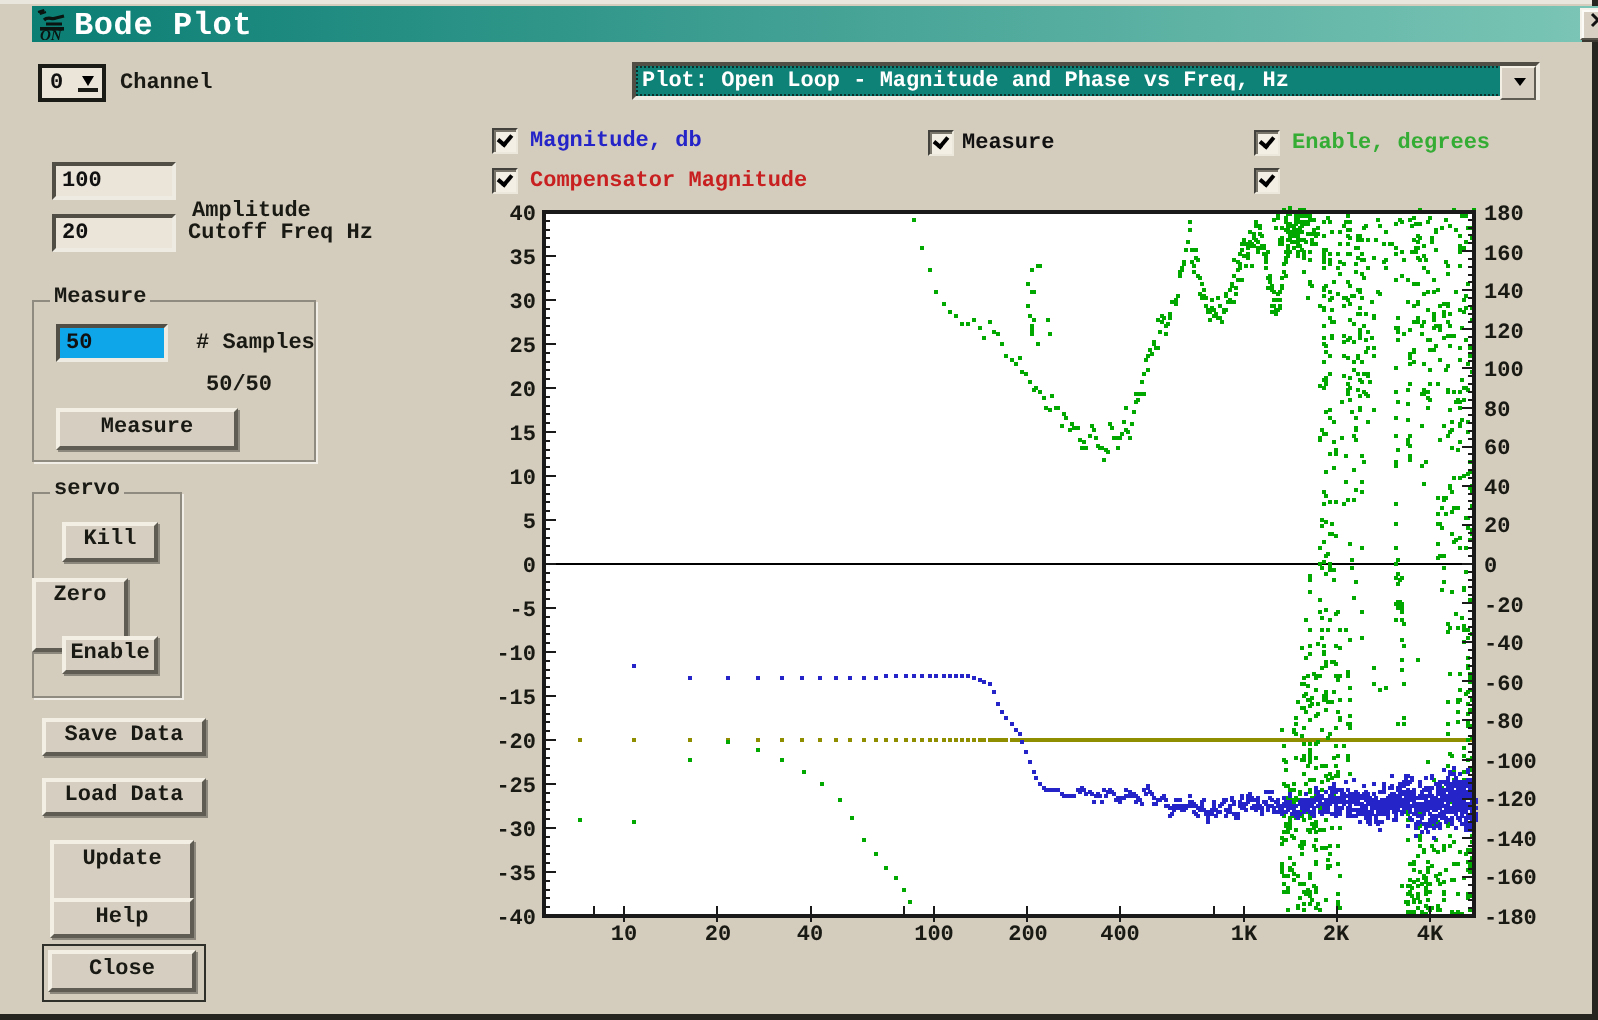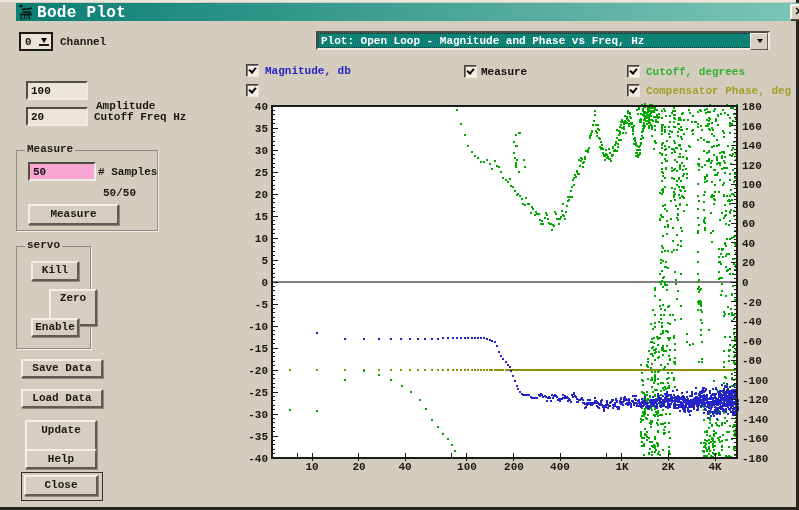--- a/index.html
+++ b/index.html
@@ -50,54 +50,54 @@
 <div class="lbl" style="left:60px;top:36px">Channel</div>
 
 <div class="ent" style="left:26px;top:81px;width:62px;height:19px">100</div>
 <div class="lbl" style="left:96px;top:100px">Amplitude</div>
 <div class="ent" style="left:26px;top:107px;width:62px;height:19px">20</div>
 <div class="lbl" style="left:94px;top:111px">Cutoff Freq Hz</div>
 
 <div class="grp" style="left:16px;top:150px;width:142px;height:81px">
       <span>Measure</span>
     </div>
-<div class="ent" style="left:28px;top:162px;width:68px;height:19px;background:#f9a8d4">50</div>
+<div class="ent" style="left:28px;top:162px;width:56px;height:19px;background:#0ea5e9">50</div>
 <div class="lbl" style="left:98px;top:166px"># Samples</div>
 <div class="lbl" style="left:103px;top:187px">50/50</div>
 <div class="btn" style="left:28px;top:204px;width:91px;height:21px;line-height:17px">Measure</div>
 
 <div class="grp" style="left:16px;top:246px;width:75px;height:103px">
       <span>servo</span>
     </div>
 <div class="btn" style="left:31px;top:261px;width:48px;height:20px;line-height:15px">Kill</div>
-<div class="btn" style="left:49px;top:289px;width:48px;height:37px;line-height:15px">Zero</div>
+<div class="btn" style="left:16px;top:289px;width:48px;height:37px;line-height:15px">Zero</div>
 <div class="btn" style="left:31px;top:318px;width:48px;height:19px;line-height:15px">Enable</div>
 
 <div class="btn" style="left:21px;top:359px;width:82px;height:19px;line-height:15px">Save Data</div>
 <div class="btn" style="left:21px;top:389px;width:82px;height:19px;line-height:15px">Load Data</div>
 <div class="btn" style="left:25px;top:420px;width:72px;height:36px;line-height:16px">Update</div>
 <div class="btn" style="left:25px;top:449px;width:72px;height:20px;line-height:16px">Help</div>
 <div style="position:absolute;left:21px;top:472px;width:80px;height:27px;border:1px solid #30302a"></div>
 <div class="btn" style="left:24px;top:475px;width:74px;height:21px;line-height:17px">Close</div>
 
 <div class="ent" style="left:316px;top:31px;width:454px;height:19px;background:#0e8276;color:#fff;padding:0">
  <div style="position:absolute;left:0;top:0;right:17px;bottom:0;border:1px dotted #09302b;padding:1px 0 10px 2px">Plot: Open Loop - Magnitude and Phase vs Freq, Hz</div>
  <div style="position:absolute;right:0;top:0;width:16px;height:15px;background:#d6cec1;border:1px solid;border-color:#f3efe5 #5f5c53 #5f5c53 #f3efe5"></div>
  <div style="position:absolute;right:5px;top:6px;width:0;height:0;border:3px solid transparent;border-top:4px solid #000"></div>
 </div>
 
 <div class="cb" style="left:246px;top:64px"></div>
 <div class="lbl" style="left:265px;top:65px;color:#2424c8">Magnitude, db</div>
 <div class="cb" style="left:246px;top:84px"></div>
+<div class="lbl" style="left:265px;top:85px;color:#c82020">Compensator Magnitude</div>
 <div class="cb" style="left:464px;top:65px"></div>
 <div class="lbl" style="left:481px;top:66px;color:#111">Measure</div>
 <div class="cb" style="left:627px;top:65px"></div>
-<div class="lbl" style="left:646px;top:66px;color:#35ad35">Cutoff, degrees</div>
+<div class="lbl" style="left:646px;top:66px;color:#35ad35">Enable, degrees</div>
 <div class="cb" style="left:627px;top:84px"></div>
-<div class="lbl" style="left:646px;top:85px;color:#a3a029">Compensator Phase, deg</div>
 
 <svg width="799" height="510" style="position:absolute;left:0;top:0">
 <rect x="272" y="106" width="465" height="352" fill="#ffffff" stroke="none"></rect>
 <path d="M272 282H737" stroke="#000000" stroke-width="1"></path>
 <path d="M289 370h2M316 370h2M344 370h2M363 370h2M378 370h2M390 370h2M400 370h2M409 370h2M417 370h2M424 370h2M431 370h2M437 370h2M442 370h2M447 370h2M452 370h2M456 370h2M460 370h2M464 370h2M467 370h2M471 370h2M474 370h2M477 370h2M480 370h2M483 370h2M486 370h2M489 370h2M491 370h2M494 370h2M496 370h2M498 370h2M500 370h2M502 370h2M505 370h2M507 370h2M509 370h2" stroke="#8e8e00" stroke-width="2" fill="none"></path>
 <path d="M510 370H737" stroke="#8e8e00" stroke-width="2"></path>
 <path d="M289 410h2M316 411h2M344 380h2M363 371h2M378 375h2M390 380h2M401 386h2M410 392h2M419 400h2M425 409h2M431 420h2M437 427h2M442 434h2M447 439h2M451 445h2M454 451h2M456 110h2M460 124h2M464 135h2M467 146h2M471 152h2M474 156h2M477 158h2M480 162h2M483 162h2M486 160h2M489 164h2M491 169h2M494 161h2M496 166h2M498 167h2M500 172h2M502 178h2M505 180h2M507 182h2M509 179h2M510 186h2M512 187h2M514 191h2M516 195h2M517 194h2M519 196h2M521 199h2M522 204h2M524 205h2M525 198h2M527 204h2M528 204h2M530 213h2M531 207h2M532 209h2M534 215h2M535 212h2M536 214h2M538 214h2M539 220h2M540 224h2M541 221h2M542 224h2M544 218h2M545 213h2M546 215h2M547 219h2M548 223h2M549 224h2M550 224h2M551 230h2M552 225h2M553 226h2M554 212h2M555 214h2M556 219h2M557 219h2M558 224h2M559 219h2M560 217h2M561 211h2M562 215h2M562 204h2M563 216h2M564 219h2M565 212h2M566 206h2M567 201h2M567 197h2M568 200h2M569 197h2M570 191h2M571 187h2M571 197h2M572 180h2M573 185h2M573 178h2M574 175h2M575 177h2M576 172h2M576 171h2M577 174h2M578 174h2M578 160h2M579 166h2M580 158h2M580 161h2M581 159h2M582 167h2M582 163h2M583 162h2M584 159h2M584 157h2M585 151h2M586 151h2M586 151h2M587 152h2M587 150h2M588 148h2M589 138h2M589 136h2M590 134h2M590 135h2M591 132h2M591 131h2M592 125h2M592 125h2M593 121h2M594 111h2M594 115h2M595 125h2M595 131h2M596 133h2M596 136h2M597 129h2M597 125h2M598 138h2M598 130h2M599 139h2M599 147h2M600 149h2M600 142h2M601 148h2M601 145h2M602 149h2M602 153h2M603 156h2M603 155h2M604 160h2M604 156h2M605 150h2M605 154h2M605 155h2M606 158h2M606 155h2M607 157h2M607 158h2M608 159h2M608 149h2M609 159h2M609 159h2M609 153h2M610 161h2M610 161h2M611 155h2M611 156h2M612 147h2M612 155h2M612 148h2M613 151h2M613 151h2M614 151h2M614 150h2M614 145h2M615 143h2M615 142h2M616 130h2M616 151h2M616 138h2M617 147h2M617 144h2M618 140h2M618 135h2M618 131h2M619 132h2M619 134h2M619 127h2M620 140h2M620 125h2M620 122h2M621 128h2M621 120h2M622 122h2M622 133h2M622 128h2M623 129h2M623 127h2M623 124h2M624 116h2M624 122h2M624 121h2M625 123h2M625 133h2M625 122h2M626 123h2M626 117h2M626 119h2M627 113h2M627 120h2M627 111h2M628 126h2M628 121h2M628 124h2M629 114h2M629 117h2M629 113h2M630 118h2M630 124h2M630 123h2M631 127h2M631 124h2M631 123h2M632 129h2M632 128h2M632 131h2M632 134h2M633 126h2M633 139h2M633 144h2M634 138h2M634 141h2M634 140h2M635 145h2M635 143h2M635 153h2M635 156h2M636 153h2M636 150h2M636 146h2M637 155h2M637 157h2M637 157h2M637 150h2M638 155h2M638 155h2M638 147h2M639 153h2M639 150h2M639 154h2M639 146h2M640 144h2M640 139h2M640 139h2M640 143h2M641 136h2M641 132h2M641 132h2M642 138h2M642 129h2M642 131h2M642 126h2M643 126h2M643 128h2M643 125h2M643 123h2M644 126h2M644 120h2M644 118h2M644 112h2M645 118h2M645 117h2M645 113h2M645 116h2M646 117h2M646 116h2M646 118h2M646 113h2M647 112h2M647 110h2M647 111h2M647 111h2M648 119h2M648 111h2M648 110h2M648 115h2M649 114h2M649 105h2M649 108h2M649 108h2M650 107h2M650 113h2M650 111h2M650 107h2M650 105h2M651 105h2M651 108h2M515 135h2M514 158h2M524 167h2M519 133h2M513 142h2M516 146h2M523 160h2M515 163h2M518 172h2M515 166h2M518 133h2M515 167h2M515 146h2M513 153h2M515 164h2M516 160h2M643 116h2M643 106h2M654 117h2M656 116h2M640 120h2M654 117h2M644 117h2M638 109h2M644 104h2M640 122h2M655 117h2M654 109h2M646 113h2M640 119h2M655 120h2M644 107h2M648 109h2M652 111h2M641 105h2M658 117h2M647 110h2M643 107h2M645 121h2M643 113h2M646 116h2M640 106h2M642 109h2M651 120h2M653 108h2M657 122h2M647 121h2M639 120h2M656 110h2M646 124h2M653 112h2M653 117h2M646 115h2M636 110h2M648 117h2M640 120h2M652 121h2M642 115h2M652 112h2M655 106h2M639 122h2M638 108h2M642 111h2M654 107h2M647 108h2M637 114h2M648 115h2M641 105h2M640 114h2M655 122h2M657 106h2M641 420h2M641 373h2M641 438h2M642 385h2M640 422h2M640 436h2M642 393h2M642 381h2M641 380h2M640 434h2M641 446h2M640 419h2M641 442h2M640 365h2M642 412h2M641 408h2M640 434h2M642 413h2M642 420h2M640 432h2M641 392h2M641 373h2M642 393h2M641 416h2M644 411h2M644 412h2M643 393h2M643 438h2M644 434h2M644 409h2M643 399h2M644 395h2M644 414h2M643 445h2M644 409h2M643 446h2M643 402h2M644 402h2M644 401h2M643 415h2M643 445h2M644 429h2M643 444h2M643 438h2M643 416h2M644 435h2M644 398h2M643 455h2M643 120h2M643 120h2M643 120h2M643 114h2M645 435h2M647 359h2M647 415h2M647 379h2M646 365h2M645 400h2M646 440h2M646 432h2M645 408h2M646 419h2M647 367h2M646 408h2M645 418h2M646 366h2M647 407h2M647 409h2M646 395h2M646 401h2M646 437h2M647 399h2M646 392h2M647 362h2M649 123h2M648 128h2M648 121h2M649 107h2M648 123h2M648 126h2M649 120h2M648 128h2M649 423h2M649 396h2M649 442h2M648 438h2M649 397h2M649 402h2M649 449h2M648 453h2M648 454h2M648 400h2M651 387h2M652 392h2M652 447h2M651 455h2M650 427h2M651 410h2M650 406h2M651 380h2M650 408h2M650 380h2M650 421h2M651 354h2M651 442h2M652 329h2M651 422h2M651 342h2M652 356h2M651 446h2M652 397h2M651 372h2M650 342h2M651 339h2M650 424h2M651 378h2M650 354h2M651 421h2M651 342h2M651 402h2M650 324h2M651 452h2M651 380h2M650 368h2M651 364h2M652 347h2M652 310h2M651 348h2M650 116h2M650 125h2M651 129h2M651 127h2M651 126h2M651 136h2M654 380h2M654 380h2M654 381h2M654 416h2M655 412h2M653 445h2M654 378h2M654 353h2M654 437h2M654 315h2M654 448h2M654 390h2M654 415h2M655 349h2M655 352h2M653 415h2M653 350h2M654 290h2M655 399h2M654 323h2M654 288h2M654 376h2M654 407h2M654 395h2M654 350h2M653 343h2M654 446h2M654 396h2M653 406h2M654 327h2M654 403h2M654 409h2M654 452h2M653 338h2M654 296h2M654 375h2M654 372h2M653 383h2M655 450h2M654 439h2M654 130h2M654 110h2M653 106h2M654 142h2M654 126h2M654 141h2M655 143h2M653 149h2M657 379h2M658 452h2M658 371h2M657 425h2M657 372h2M657 420h2M657 432h2M656 423h2M658 338h2M658 352h2M656 390h2M656 337h2M657 431h2M657 416h2M657 413h2M656 443h2M657 384h2M657 358h2M657 345h2M657 339h2M657 446h2M657 397h2M658 357h2M657 444h2M656 407h2M657 411h2M657 416h2M657 454h2M658 114h2M657 118h2M656 116h2M658 114h2M656 115h2M660 284h2M660 215h2M659 282h2M659 220h2M659 274h2M659 153h2M660 263h2M659 193h2M660 260h2M659 219h2M660 395h2M660 334h2M659 300h2M660 309h2M660 424h2M660 315h2M659 306h2M659 338h2M659 415h2M659 404h2M660 365h2M660 319h2M659 455h2M660 383h2M661 271h2M662 173h2M662 450h2M661 194h2M662 206h2M662 348h2M661 415h2M661 217h2M662 287h2M662 350h2M661 127h2M661 172h2M662 278h2M662 333h2M662 331h2M661 348h2M661 326h2M661 383h2M662 192h2M662 355h2M661 111h2M662 424h2M662 143h2M662 125h2M661 281h2M662 236h2M662 191h2M661 190h2M661 323h2M661 148h2M661 246h2M662 248h2M661 252h2M662 305h2M661 169h2M662 189h2M662 261h2M662 383h2M662 346h2M661 327h2M662 217h2M662 388h2M661 350h2M661 181h2M661 163h2M661 144h2M662 410h2M662 176h2M661 127h2M661 118h2M661 148h2M661 131h2M661 145h2M661 125h2M661 134h2M661 155h2M661 129h2M661 154h2M664 205h2M664 132h2M665 331h2M663 351h2M664 282h2M664 159h2M664 351h2M665 351h2M665 169h2M664 285h2M664 433h2M663 433h2M663 403h2M664 423h2M665 414h2M663 277h2M664 367h2M664 310h2M664 111h2M664 267h2M665 116h2M663 369h2M664 283h2M663 315h2M665 149h2M664 387h2M664 427h2M663 434h2M665 267h2M664 178h2M664 187h2M664 146h2M663 430h2M665 262h2M664 209h2M665 389h2M663 390h2M664 251h2M664 130h2M664 227h2M665 155h2M664 131h2M665 168h2M663 109h2M664 127h2M664 150h2M664 150h2M665 161h2M667 338h2M666 234h2M667 227h2M667 251h2M666 285h2M666 211h2M666 290h2M667 323h2M666 346h2M667 268h2M666 141h2M667 383h2M666 379h2M667 388h2M666 331h2M666 161h2M666 221h2M667 307h2M667 373h2M666 395h2M667 332h2M666 398h2M666 399h2M667 364h2M668 388h2M669 454h2M668 340h2M669 395h2M668 306h2M668 432h2M668 423h2M668 451h2M669 414h2M669 324h2M669 338h2M668 356h2M668 447h2M669 350h2M669 350h2M669 438h2M668 378h2M669 315h2M669 360h2M668 452h2M669 359h2M668 386h2M668 127h2M669 122h2M668 147h2M669 131h2M669 116h2M669 137h2M668 134h2M668 147h2M670 219h2M671 113h2M671 168h2M671 149h2M671 252h2M672 228h2M670 201h2M672 111h2M671 178h2M671 171h2M672 149h2M671 132h2M671 188h2M671 153h2M674 364h2M674 119h2M673 127h2M674 152h2M673 250h2M673 192h2M673 195h2M674 272h2M673 336h2M674 169h2M673 196h2M673 150h2M673 179h2M674 320h2M673 197h2M674 362h2M673 362h2M674 115h2M674 200h2M674 344h2M673 115h2M673 108h2M674 189h2M674 358h2M673 380h2M673 378h2M674 194h2M673 338h2M674 350h2M674 387h2M673 118h2M674 143h2M674 111h2M673 122h2M673 141h2M674 127h2M673 170h2M674 160h2M676 148h2M675 280h2M677 136h2M677 215h2M676 181h2M676 250h2M676 218h2M677 220h2M676 299h2M675 284h2M676 185h2M676 235h2M677 214h2M676 162h2M675 206h2M675 148h2M677 291h2M676 171h2M679 146h2M677 124h2M677 209h2M678 145h2M677 132h2M679 118h2M678 179h2M679 205h2M677 245h2M678 187h2M679 204h2M678 118h2M678 195h2M679 145h2M679 190h2M679 165h2M679 167h2M678 178h2M679 169h2M679 198h2M678 120h2M678 157h2M678 129h2M678 124h2M679 157h2M679 154h2M680 181h2M681 231h2M680 319h2M681 196h2M680 228h2M681 163h2M680 274h2M680 241h2M680 306h2M680 191h2M681 187h2M680 246h2M681 139h2M680 149h2M681 130h2M681 114h2M680 130h2M680 137h2M680 120h2M680 127h2M682 170h2M682 176h2M683 187h2M683 166h2M683 174h2M683 134h2M683 211h2M682 113h2M684 191h2M682 157h2M683 120h2M683 188h2M683 198h2M683 187h2M686 158h2M686 174h2M686 178h2M686 129h2M685 151h2M685 169h2M686 159h2M686 158h2M686 159h2M687 120h2M689 113h2M688 146h2M689 147h2M688 110h2M692 130h2M691 122h2M691 131h2M692 134h2M694 122h2M694 122h2M695 122h2M698 166h2M698 287h2M697 274h2M698 159h2M698 301h2M697 209h2M697 140h2M697 184h2M698 165h2M697 164h2M698 302h2M698 164h2M697 184h2M697 196h2M697 112h2M697 252h2M698 292h2M698 362h2M697 302h2M697 231h2M697 262h2M697 282h2M697 289h2M697 310h2M697 127h2M697 218h2M698 280h2M698 225h2M698 304h2M697 274h2M698 201h2M697 233h2M698 159h2M697 124h2M700 289h2M700 306h2M701 312h2M700 330h2M701 362h2M700 302h2M700 304h2M701 323h2M699 290h2M701 359h2M700 335h2M700 310h2M700 320h2M699 301h2M700 126h2M700 111h2M699 110h2M701 130h2M700 138h2M704 223h2M704 165h2M704 218h2M703 151h2M703 220h2M704 192h2M703 140h2M704 230h2M704 182h2M703 195h2M704 228h2M704 179h2M703 210h2M703 222h2M704 110h2M704 177h2M703 420h2M704 456h2M704 432h2M704 440h2M703 443h2M704 446h2M703 447h2M703 451h2M703 405h2M703 410h2M703 452h2M703 407h2M706 142h2M705 126h2M706 181h2M706 120h2M706 161h2M706 153h2M706 175h2M707 112h2M707 124h2M706 120h2M706 176h2M707 126h2M706 109h2M705 113h2M706 441h2M706 431h2M706 432h2M706 450h2M706 435h2M705 444h2M705 448h2M706 451h2M708 151h2M709 130h2M708 129h2M708 142h2M709 119h2M709 105h2M709 112h2M708 159h2M708 152h2M708 124h2M708 161h2M708 118h2M708 121h2M708 161h2M708 428h2M708 443h2M709 407h2M708 449h2M709 420h2M709 436h2M709 451h2M709 413h2M709 418h2M709 423h2M708 414h2M708 454h2M711 147h2M710 167h2M711 195h2M711 182h2M711 123h2M710 213h2M711 197h2M711 242h2M711 128h2M710 233h2M711 134h2M711 134h2M710 197h2M711 161h2M710 163h2M712 231h2M710 442h2M712 445h2M711 438h2M712 444h2M711 439h2M711 426h2M711 425h2M712 457h2M712 439h2M713 136h2M714 192h2M714 185h2M713 155h2M713 199h2M713 106h2M713 146h2M714 170h2M713 170h2M713 196h2M714 109h2M713 111h2M714 175h2M713 106h2M714 200h2M713 204h2M714 446h2M713 450h2M713 454h2M713 436h2M713 431h2M714 455h2M713 434h2M714 442h2M716 146h2M715 119h2M716 160h2M717 173h2M716 140h2M716 175h2M717 125h2M717 163h2M716 158h2M716 164h2M717 116h2M717 115h2M715 121h2M716 157h2M715 458h2M717 438h2M716 411h2M715 409h2M716 390h2M717 420h2M716 412h2M716 414h2M715 423h2M715 454h2M715 388h2M716 425h2M716 413h2M715 433h2M718 249h2M719 220h2M718 192h2M719 262h2M718 262h2M718 145h2M719 163h2M719 153h2M718 257h2M718 279h2M718 272h2M719 180h2M719 165h2M719 278h2M718 455h2M718 453h2M719 455h2M719 437h2M719 442h2M718 426h2M718 440h2M718 411h2M718 426h2M721 249h2M721 158h2M720 254h2M722 185h2M721 169h2M720 114h2M721 278h2M720 264h2M721 250h2M722 257h2M720 295h2M722 110h2M721 152h2M721 156h2M721 213h2M721 152h2M722 249h2M721 284h2M722 131h2M721 291h2M721 423h2M721 450h2M721 425h2M721 397h2M720 391h2M720 394h2M722 435h2M721 447h2M721 446h2M721 441h2M723 152h2M724 157h2M724 163h2M723 195h2M724 244h2M723 183h2M724 173h2M724 216h2M723 168h2M723 196h2M724 205h2M723 153h2M723 161h2M723 133h2M723 218h2M724 113h2M724 243h2M723 137h2M723 404h2M724 314h2M723 312h2M723 362h2M723 316h2M724 377h2M724 423h2M723 351h2M723 411h2M724 337h2M723 367h2M723 383h2M723 413h2M724 418h2M724 394h2M724 401h2M725 106h2M727 307h2M725 168h2M727 146h2M725 224h2M727 201h2M726 271h2M725 256h2M725 267h2M726 196h2M725 246h2M725 211h2M726 105h2M725 215h2M727 270h2M726 254h2M726 239h2M727 115h2M725 296h2M726 168h2M725 378h2M725 393h2M727 400h2M726 385h2M726 421h2M726 440h2M727 457h2M726 432h2M725 456h2M726 403h2M726 390h2M725 440h2M728 225h2M729 123h2M729 212h2M729 126h2M729 239h2M729 155h2M729 118h2M729 196h2M729 124h2M728 254h2M729 274h2M729 201h2M729 133h2M729 213h2M728 200h2M729 269h2M729 204h2M729 174h2M729 221h2M729 180h2M728 350h2M729 426h2M729 345h2M729 337h2M728 356h2M728 432h2M728 351h2M729 350h2M729 398h2M728 314h2M728 456h2M728 361h2M728 447h2M728 457h2M730 108h2M731 238h2M732 108h2M732 154h2M732 170h2M732 274h2M731 194h2M732 286h2M732 194h2M731 321h2M732 148h2M731 313h2M731 200h2M731 156h2M730 190h2M730 164h2M730 210h2M731 150h2M731 124h2M732 259h2M730 309h2M732 121h2M731 315h2M731 378h2M731 403h2M731 294h2M731 315h2M732 427h2M730 457h2M731 390h2M731 439h2M731 386h2M732 347h2M731 390h2M731 398h2M731 374h2M731 295h2M731 378h2M733 182h2M733 216h2M734 300h2M733 357h2M733 114h2M734 236h2M733 195h2M733 334h2M733 237h2M733 211h2M734 178h2M734 337h2M733 264h2M734 114h2M733 142h2M734 270h2M734 174h2M733 259h2M734 231h2M734 355h2M734 244h2M734 356h2M733 333h2M734 339h2M734 425h2M733 352h2M733 363h2M733 414h2M733 315h2M733 380h2M733 370h2M733 425h2M733 449h2M733 346h2M733 329h2M733 447h2M734 341h2M733 361h2M733 319h2M734 385h2M735 177h2M735 317h2M735 160h2M735 434h2M735 363h2M736 277h2M736 116h2M735 405h2M736 443h2M736 202h2M736 429h2M736 432h2M735 379h2M736 195h2M735 421h2M736 227h2M735 243h2M735 300h2M736 409h2M735 253h2M735 345h2M736 179h2M736 343h2M736 200h2M735 369h2M736 372h2M735 119h2M735 265h2M735 246h2M735 350h2M736 189h2M736 397h2M736 262h2M736 361h2M736 225h2M735 429h2M735 267h2M735 415h2M735 154h2M735 418h2M736 393h2M736 136h2M736 152h2M736 318h2M736 253h2M736 221h2M736 118h2M736 364h2M736 109h2M736 409h2M736 370h2M736 233h2M736 105h2M736 152h2M736 234h2M736 291h2M736 264h2M736 391h2M736 134h2M736 394h2M736 142h2M736 433h2M736 180h2M736 325h2M736 197h2M736 437h2M736 361h2M736 198h2M736 140h2M736 426h2M736 230h2M736 201h2M736 276h2M736 327h2M736 156h2M736 184h2M736 267h2M736 145h2M736 217h2M736 279h2M736 174h2M736 120h2M736 190h2M736 238h2M736 152h2M736 148h2M736 175h2M736 148h2M736 275h2M736 132h2M736 269h2M736 214h2M736 152h2M735 186h2M734 433h2M734 455h2M736 437h2M734 448h2M736 451h2M734 436h2M736 450h2M733 435h2M733 435h2M733 431h2M733 425h2M736 435h2M736 449h2M734 432h2M735 429h2M734 432h2M708 440h2M708 447h2M712 453h2M712 447h2M713 442h2M702 451h2M703 456h2M712 441h2M710 456h2M706 456h2M686 342h2M713 381h2M658 322h2M672 241h2M689 345h2M732 411h2M700 443h2M708 330h2M682 197h2M667 225h2M701 167h2M692 116h2M656 414h2M701 342h2M654 360h2M704 443h2M686 334h2M672 315h2M686 205h2M712 130h2M648 351h2M698 170h2M660 391h2M692 344h2M671 373h2M703 202h2" stroke="#00a800" stroke-width="2" fill="none"></path>
 <path d="M316 333h2M344 339h2M363 339h2M378 339h2M390 339h2M400 339h2M409 339h2M417 339h2M424 339h2M431 339h2M437 339h2M442 338h2M447 338h2M452 338h2M456 338h2M460 338h2M464 338h2M467 338h2M471 338h2M474 338h2M477 338h2M480 338h2M483 338h2M486 339h2M489 340h2M491 341h2M494 342h2M496 346h2M498 352h2M500 356h2M502 359h2M505 362h2M507 365h2M509 367h2M510 371h2M512 376h2M514 381h2M516 386h2M517 389h2M519 392h2M521 394h2M522 395h2M524 395h2M525 395h2M527 395h2M528 395h2M530 397h2M531 398h2M532 398h2M534 398h2M535 398h2M536 398h2M538 395h2M539 396h2M540 394h2M541 395h2M542 397h2M544 396h2M545 397h2M546 401h2M547 398h2M548 397h2M549 398h2M550 401h2M551 395h2M552 398h2M553 396h2M554 395h2M555 396h2M556 397h2M557 400h2M558 399h2M559 401h2M560 399h2M561 399h2M562 398h2M562 395h2M563 398h2M564 396h2M565 398h2M566 397h2M567 398h2M567 401h2M568 399h2M569 400h2M570 402h2M571 395h2M571 395h2M572 397h2M573 394h2M573 393h2M574 396h2M575 397h2M576 399h2M576 402h2M577 402h2M578 400h2M578 400h2M579 400h2M580 399h2M580 399h2M581 398h2M582 400h2M582 403h2M583 403h2M584 404h2M584 408h2M585 407h2M586 405h2M586 403h2M587 403h2M587 400h2M588 404h2M589 403h2M589 400h2M590 403h2M590 405h2M591 404h2M591 405h2M592 404h2M592 403h2M593 403h2M594 401h2M594 398h2M595 401h2M595 403h2M596 402h2M596 406h2M597 407h2M597 403h2M598 404h2M598 408h2M599 405h2M599 404h2M600 401h2M600 403h2M601 400h2M601 405h2M602 406h2M602 407h2M603 409h2M603 411h2M604 407h2M604 406h2M605 407h2M605 407h2M605 405h2M606 401h2M606 403h2M607 405h2M607 408h2M608 406h2M608 406h2M609 406h2M609 406h2M609 403h2M610 402h2M610 402h2M611 400h2M611 401h2M612 400h2M612 405h2M612 408h2M613 405h2M613 406h2M614 406h2M614 405h2M614 403h2M615 400h2M615 399h2M616 401h2M616 402h2M616 407h2M617 408h2M617 409h2M618 407h2M618 409h2M618 408h2M619 403h2M619 401h2M619 403h2M620 398h2M620 399h2M620 404h2M621 404h2M621 402h2M622 405h2M622 405h2M622 402h2M623 398h2M623 401h2M623 399h2M624 400h2M624 400h2M624 397h2M625 399h2M625 404h2M625 404h2M626 403h2M626 403h2M626 400h2M627 400h2M627 405h2M627 403h2M628 399h2M628 402h2M628 400h2M629 403h2M629 404h2M629 403h2M630 405h2M630 407h2M630 404h2M631 401h2M631 401h2M631 401h2M632 396h2M632 402h2M632 401h2M632 401h2M633 404h2M633 405h2M633 403h2M634 399h2M634 399h2M634 396h2M635 400h2M635 396h2M635 400h2M635 403h2M636 404h2M636 406h2M636 404h2M637 406h2M637 406h2M637 401h2M637 401h2M638 401h2M638 400h2M638 403h2M639 403h2M639 404h2M639 404h2M639 406h2M640 407h2M640 404h2M640 403h2M640 405h2M641 399h2M641 402h2M641 402h2M642 401h2M642 402h2M642 403h2M642 406h2M643 404h2M643 404h2M643 405h2M643 403h2M644 401h2M644 398h2M644 397h2M644 401h2M645 403h2M645 403h2M645 404h2M645 407h2M646 406h2M646 407h2M646 405h2M646 406h2M647 403h2M647 403h2M647 408h2M647 403h2M648 406h2M648 407h2M648 409h2M648 409h2M649 407h2M649 402h2M649 407h2M649 401h2M650 400h2M650 401h2M650 404h2M650 404h2M650 400h2M651 403h2M651 406h2M651 404h2M651 403h2M652 401h2M652 397h2M652 400h2M652 400h2M653 401h2M653 400h2M653 404h2M653 402h2M653 405h2M654 406h2M654 402h2M654 403h2M654 402h2M655 402h2M655 402h2M655 400h2M655 401h2M655 407h2M656 401h2M656 408h2M656 404h2M656 407h2M656 406h2M657 400h2M657 399h2M657 394h2M657 396h2M658 396h2M658 398h2M658 396h2M658 403h2M658 403h2M659 406h2M659 400h2M659 401h2M659 402h2M659 398h2M660 398h2M660 399h2M660 402h2M660 402h2M660 407h2M661 404h2M661 406h2M661 406h2M661 404h2M661 403h2M662 396h2M662 402h2M662 403h2M662 400h2M662 400h2M663 403h2M663 405h2M663 406h2M663 401h2M663 404h2M664 398h2M664 400h2M664 402h2M664 394h2M664 399h2M665 397h2M665 395h2M665 397h2M665 401h2M665 401h2M665 407h2M666 399h2M666 400h2M666 400h2M666 392h2M666 394h2M667 396h2M667 401h2M667 406h2M667 408h2M667 403h2M667 405h2M668 404h2M668 401h2M668 399h2M668 400h2M668 395h2M669 400h2M669 399h2M669 407h2M669 405h2M669 401h2M669 406h2M670 401h2M670 404h2M670 396h2M670 395h2M670 395h2M670 398h2M671 397h2M671 400h2M671 400h2M671 401h2M671 402h2M672 401h2M672 398h2M672 401h2M672 398h2M672 391h2M672 398h2M673 395h2M673 401h2M673 408h2M673 404h2M673 406h2M673 407h2M674 407h2M674 404h2M674 401h2M674 399h2M674 403h2M674 397h2M675 401h2M675 401h2M675 405h2M675 405h2M675 408h2M675 405h2M675 408h2M676 398h2M676 400h2M676 390h2M676 397h2M676 399h2M676 400h2M677 396h2M677 408h2M677 405h2M677 402h2M677 401h2M677 399h2M678 399h2M678 397h2M678 401h2M678 400h2M678 402h2M678 405h2M678 407h2M679 406h2M679 411h2M679 406h2M679 405h2M679 405h2M679 405h2M680 402h2M680 398h2M680 399h2M680 404h2M680 405h2M680 407h2M680 403h2M681 407h2M681 403h2M681 403h2M681 393h2M681 393h2M681 393h2M681 397h2M682 396h2M682 399h2M682 403h2M682 404h2M682 409h2M682 406h2M682 400h2M683 408h2M683 398h2M683 398h2M683 397h2M683 402h2M683 406h2M683 411h2M684 406h2M684 407h2M684 410h2M684 412h2M684 408h2M684 400h2M684 399h2M685 400h2M685 400h2M685 404h2M685 402h2M685 405h2M685 407h2M685 407h2M686 403h2M686 402h2M686 400h2M686 397h2M686 392h2M686 402h2M686 404h2M687 404h2M687 411h2M687 408h2M687 409h2M687 409h2M687 399h2M687 402h2M687 404h2M688 402h2M688 401h2M688 403h2M688 404h2M688 406h2M688 407h2M688 412h2M689 415h2M689 407h2M689 411h2M689 402h2M689 402h2M689 401h2M689 396h2M689 402h2M690 401h2M690 401h2M690 404h2M690 411h2M690 406h2M690 400h2M690 400h2M691 394h2M691 392h2M691 396h2M691 396h2M691 400h2M691 402h2M691 407h2M691 407h2M692 405h2M692 401h2M692 405h2M692 403h2M692 401h2M692 403h2M692 405h2M692 405h2M693 409h2M693 406h2M693 407h2M693 406h2M693 402h2M693 403h2M693 404h2M693 399h2M694 398h2M694 394h2M694 399h2M694 401h2M694 403h2M694 398h2M694 404h2M694 399h2M695 394h2M695 393h2M695 397h2M695 393h2M695 388h2M695 402h2M695 399h2M695 398h2M695 404h2M696 399h2M696 410h2M696 406h2M696 403h2M696 397h2M696 403h2M696 397h2M696 401h2M697 400h2M697 408h2M697 406h2M697 410h2M697 400h2M697 404h2M697 402h2M697 401h2M697 401h2M698 398h2M698 395h2M698 403h2M698 395h2M698 394h2M698 403h2M698 405h2M698 405h2M698 400h2M699 396h2M699 392h2M699 394h2M699 395h2M699 393h2M699 401h2M699 398h2M699 398h2M700 403h2M700 407h2M700 406h2M700 400h2M700 401h2M700 400h2M700 397h2M700 393h2M700 400h2M701 405h2M701 396h2M701 404h2M701 406h2M701 402h2M701 400h2M701 401h2M701 393h2M701 391h2M702 388h2M702 399h2M702 396h2M702 397h2M702 399h2M702 396h2M702 403h2M702 388h2M702 396h2M702 390h2M703 396h2M703 392h2M703 388h2M703 395h2M703 401h2M703 404h2M703 413h2M703 403h2M703 403h2M704 409h2M704 398h2M704 397h2M704 397h2M704 400h2M704 391h2M704 397h2M704 406h2M704 404h2M704 404h2M705 403h2M705 410h2M705 399h2M705 400h2M705 398h2M705 396h2M705 390h2M705 389h2M705 398h2M706 398h2M706 403h2M706 401h2M706 407h2M706 399h2M706 400h2M706 396h2M706 395h2M706 397h2M706 396h2M707 403h2M707 404h2M707 418h2M707 404h2M707 414h2M707 412h2M707 407h2M707 404h2M707 405h2M707 405h2M708 399h2M708 404h2M708 405h2M708 408h2M708 412h2M708 411h2M708 402h2M708 405h2M708 399h2M708 399h2M709 393h2M709 391h2M709 392h2M709 402h2M709 405h2M709 405h2M709 404h2M709 411h2M709 403h2M709 398h2M710 397h2M710 397h2M710 399h2M710 396h2M710 402h2M710 408h2M710 404h2M710 408h2M710 416h2M710 409h2M710 404h2M711 405h2M711 404h2M711 407h2M711 395h2M711 406h2M711 407h2M711 406h2M711 412h2M711 406h2M711 406h2M712 402h2M712 400h2M712 394h2M712 394h2M712 389h2M712 395h2M712 398h2M712 402h2M712 399h2M712 405h2M712 414h2M713 405h2M713 401h2M713 394h2M713 401h2M713 398h2M713 403h2M713 402h2M713 405h2M713 412h2M713 416h2M713 412h2M714 411h2M714 413h2M714 407h2M714 401h2M714 403h2M714 397h2M714 396h2M714 401h2M714 407h2M714 410h2M714 404h2M715 409h2M715 408h2M715 399h2M715 400h2M715 394h2M715 389h2M715 388h2M715 398h2M715 400h2M715 394h2M715 403h2M716 405h2M716 408h2M716 410h2M716 401h2M716 402h2M716 399h2M716 405h2M716 403h2M716 400h2M716 414h2M716 419h2M716 411h2M717 408h2M717 413h2M717 410h2M717 405h2M717 400h2M717 392h2M717 399h2M717 399h2M717 403h2M717 400h2M717 405h2M718 402h2M718 396h2M718 403h2M718 400h2M718 396h2M718 394h2M718 392h2M718 397h2M718 400h2M718 401h2M718 402h2M718 400h2M719 414h2M719 403h2M719 394h2M719 391h2M719 393h2M719 393h2M719 397h2M719 408h2M719 407h2M719 404h2M719 404h2M719 412h2M720 409h2M720 403h2M720 398h2M720 400h2M720 397h2M720 391h2M720 399h2M720 401h2M720 406h2M720 408h2M720 402h2M720 396h2M721 397h2M721 391h2M721 391h2M721 385h2M721 395h2M721 399h2M721 399h2M721 403h2M721 399h2M721 406h2M721 399h2M721 407h2M722 400h2M722 391h2M722 395h2M722 392h2M722 398h2M722 405h2M722 406h2M722 409h2M722 411h2M722 409h2M722 404h2M722 409h2M723 404h2M723 394h2M723 393h2M723 392h2M723 401h2M723 400h2M723 405h2M723 401h2M723 402h2M723 404h2M723 406h2M723 390h2M723 389h2M724 392h2M724 386h2M724 387h2M724 395h2M724 399h2M724 404h2M724 405h2M724 410h2M724 397h2M724 404h2M724 393h2M724 397h2M724 395h2M725 395h2M725 400h2M725 405h2M725 406h2M725 412h2M725 409h2M725 410h2M725 406h2M725 393h2M725 394h2M725 400h2M725 392h2M725 397h2M726 397h2M726 404h2M726 397h2M726 400h2M726 402h2M726 399h2M726 393h2M726 393h2M726 387h2M726 384h2M726 387h2M726 391h2M726 393h2M727 401h2M727 398h2M727 402h2M727 397h2M727 414h2M727 401h2M727 401h2M727 396h2M727 389h2M727 402h2M727 406h2M727 407h2M727 405h2M727 406h2M728 409h2M728 402h2M728 398h2M728 399h2M728 395h2M728 391h2M728 394h2M728 392h2M728 401h2M728 401h2M728 396h2M728 404h2M728 392h2M729 387h2M729 397h2M729 398h2M729 396h2M729 393h2M729 393h2M729 405h2M729 395h2M729 405h2M729 410h2M729 401h2M729 403h2M729 405h2M729 405h2M730 392h2M730 395h2M730 399h2M730 412h2M730 412h2M730 404h2M730 408h2M730 404h2M730 407h2M730 401h2M730 401h2M730 395h2M730 392h2M730 391h2M731 391h2M731 392h2M731 400h2M731 397h2M731 402h2M731 402h2M731 395h2M731 400h2M731 397h2M731 393h2M731 399h2M731 401h2M731 399h2M731 405h2M732 410h2M732 409h2M732 415h2M732 412h2M732 404h2M732 405h2M732 396h2M732 393h2M732 399h2M732 404h2M732 406h2M732 414h2M732 414h2M732 406h2M732 409h2M733 397h2M733 390h2M733 393h2M733 386h2M733 392h2M733 396h2M733 393h2M733 402h2M733 412h2M733 408h2M733 399h2M733 409h2M733 396h2M733 385h2M734 394h2M734 392h2M734 396h2M734 402h2M734 403h2M734 415h2M734 412h2M734 414h2M734 403h2M734 404h2M734 393h2M734 402h2M734 398h2M734 395h2M734 397h2M735 410h2M735 407h2M735 405h2M735 409h2M735 400h2M735 404h2M735 395h2M735 399h2M735 392h2M735 390h2M735 390h2M735 395h2M735 400h2M735 397h2M735 402h2M736 407h2M736 407h2M736 405h2M736 399h2M736 398h2M736 390h2M736 394h2M736 395h2M736 412h2M736 407h2M736 417h2M736 409h2M736 414h2M736 416h2M736 404h2M737 404h2M737 404h2M737 401h2M737 404h2M737 400h2M737 408h2M737 410h2M737 407h2" stroke="#2424c8" stroke-width="2" fill="none"></path>
 <rect x="272" y="106" width="465" height="352" fill="none" stroke="#1a1a1a" stroke-width="2" shape-rendering="crispEdges"></rect>
 <path d="M272 458.0h6M272 453.6h3M272 449.2h3M272 444.8h3M272 440.4h3M272 436.0h6M272 431.6h3M272 427.2h3M272 422.8h3M272 418.4h3M272 414.0h6M272 409.6h3M272 405.2h3M272 400.8h3M272 396.4h3M272 392.0h6M272 387.6h3M272 383.2h3M272 378.8h3M272 374.4h3M272 370.0h6M272 365.6h3M272 361.2h3M272 356.8h3M272 352.4h3M272 348.0h6M272 343.6h3M272 339.2h3M272 334.8h3M272 330.4h3M272 326.0h6M272 321.6h3M272 317.2h3M272 312.8h3M272 308.4h3M272 304.0h6M272 299.6h3M272 295.2h3M272 290.8h3M272 286.4h3M272 282.0h6M272 277.6h3M272 273.2h3M272 268.8h3M272 264.4h3M272 260.0h6M272 255.6h3M272 251.2h3M272 246.8h3M272 242.4h3M272 238.0h6M272 233.6h3M272 229.2h3M272 224.8h3M272 220.4h3M272 216.0h6M272 211.6h3M272 207.2h3M272 202.8h3M272 198.4h3M272 194.0h6M272 189.6h3M272 185.2h3M272 180.8h3M272 176.4h3M272 172.0h6M272 167.6h3M272 163.2h3M272 158.8h3M272 154.4h3M272 150.0h6M272 145.6h3M272 141.2h3M272 136.8h3M272 132.4h3M272 128.0h6M272 123.6h3M272 119.2h3M272 114.8h3M272 110.4h3M272 106.0h6M737 458.0h-6M737 454.1h-3M737 450.2h-3M737 446.3h-3M737 442.4h-3M737 438.4h-6M737 434.5h-3M737 430.6h-3M737 426.7h-3M737 422.8h-3M737 418.9h-6M737 415.0h-3M737 411.1h-3M737 407.2h-3M737 403.2h-3M737 399.3h-6M737 395.4h-3M737 391.5h-3M737 387.6h-3M737 383.7h-3M737 379.8h-6M737 375.9h-3M737 372.0h-3M737 368.0h-3M737 364.1h-3M737 360.2h-6M737 356.3h-3M737 352.4h-3M737 348.5h-3M737 344.6h-3M737 340.7h-6M737 336.8h-3M737 332.8h-3M737 328.9h-3M737 325.0h-3M737 321.1h-6M737 317.2h-3M737 313.3h-3M737 309.4h-3M737 305.5h-3M737 301.6h-6M737 297.6h-3M737 293.7h-3M737 289.8h-3M737 285.9h-3M737 282.0h-6M737 278.1h-3M737 274.2h-3M737 270.3h-3M737 266.4h-3M737 262.4h-6M737 258.5h-3M737 254.6h-3M737 250.7h-3M737 246.8h-3M737 242.9h-6M737 239.0h-3M737 235.1h-3M737 231.2h-3M737 227.2h-3M737 223.3h-6M737 219.4h-3M737 215.5h-3M737 211.6h-3M737 207.7h-3M737 203.8h-6M737 199.9h-3M737 196.0h-3M737 192.0h-3M737 188.1h-3M737 184.2h-6M737 180.3h-3M737 176.4h-3M737 172.5h-3M737 168.6h-3M737 164.7h-6M737 160.8h-3M737 156.8h-3M737 152.9h-3M737 149.0h-3M737 145.1h-6M737 141.2h-3M737 137.3h-3M737 133.4h-3M737 129.5h-3M737 125.6h-6M737 121.6h-3M737 117.7h-3M737 113.8h-3M737 109.9h-3M737 106.0h-6M297.0 458v-5M312.0 458v-5M312.0 458v3M358.6 458v-5M358.6 458v3M405.3 458v-5M405.3 458v3M451.9 458v-5M466.9 458v-5M466.9 458v3M513.5 458v-5M513.5 458v3M560.2 458v-5M560.2 458v3M606.8 458v-5M621.8 458v-5M621.8 458v3M668.4 458v-5M668.4 458v3M715.1 458v-5M715.1 458v3" stroke="#1a1a1a" stroke-width="1" fill="none" shape-rendering="crispEdges"></path>

